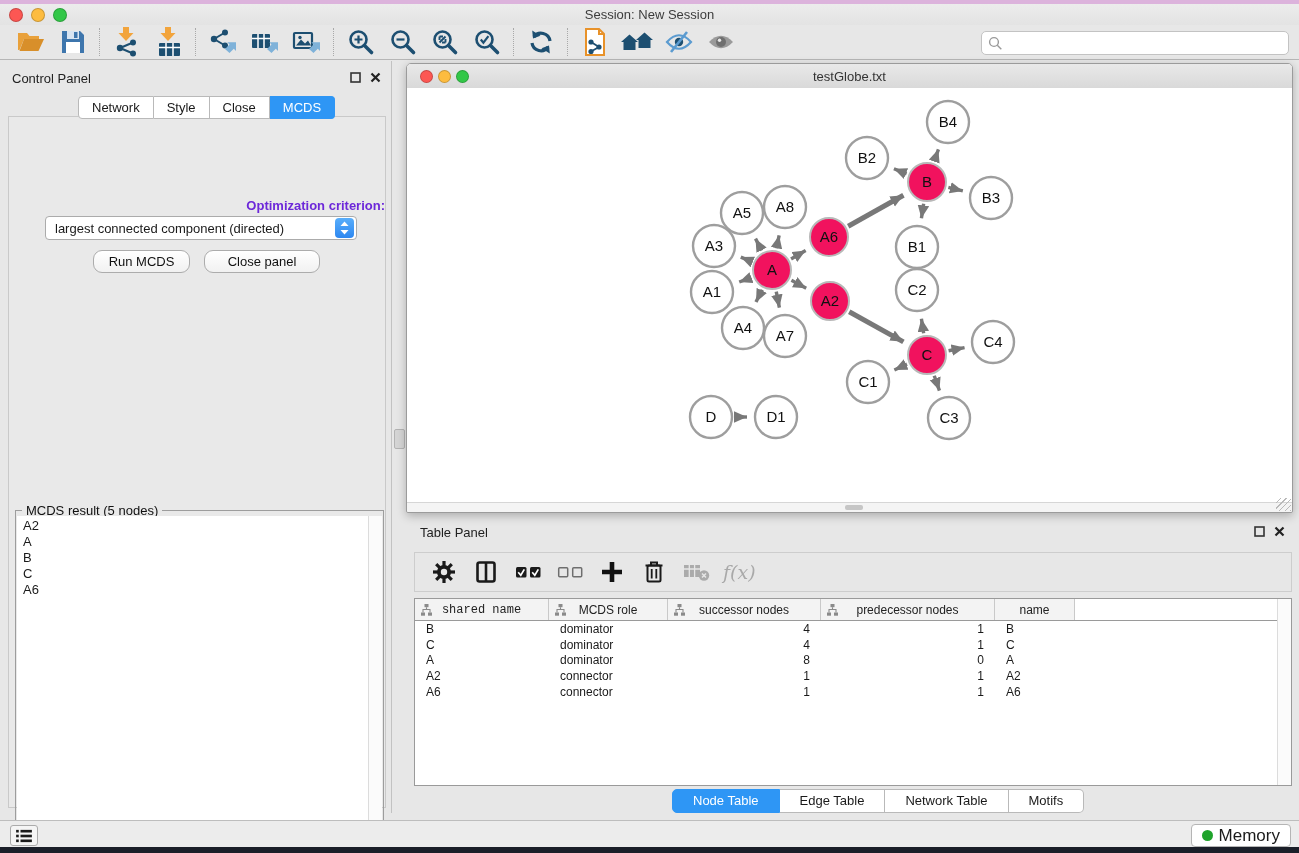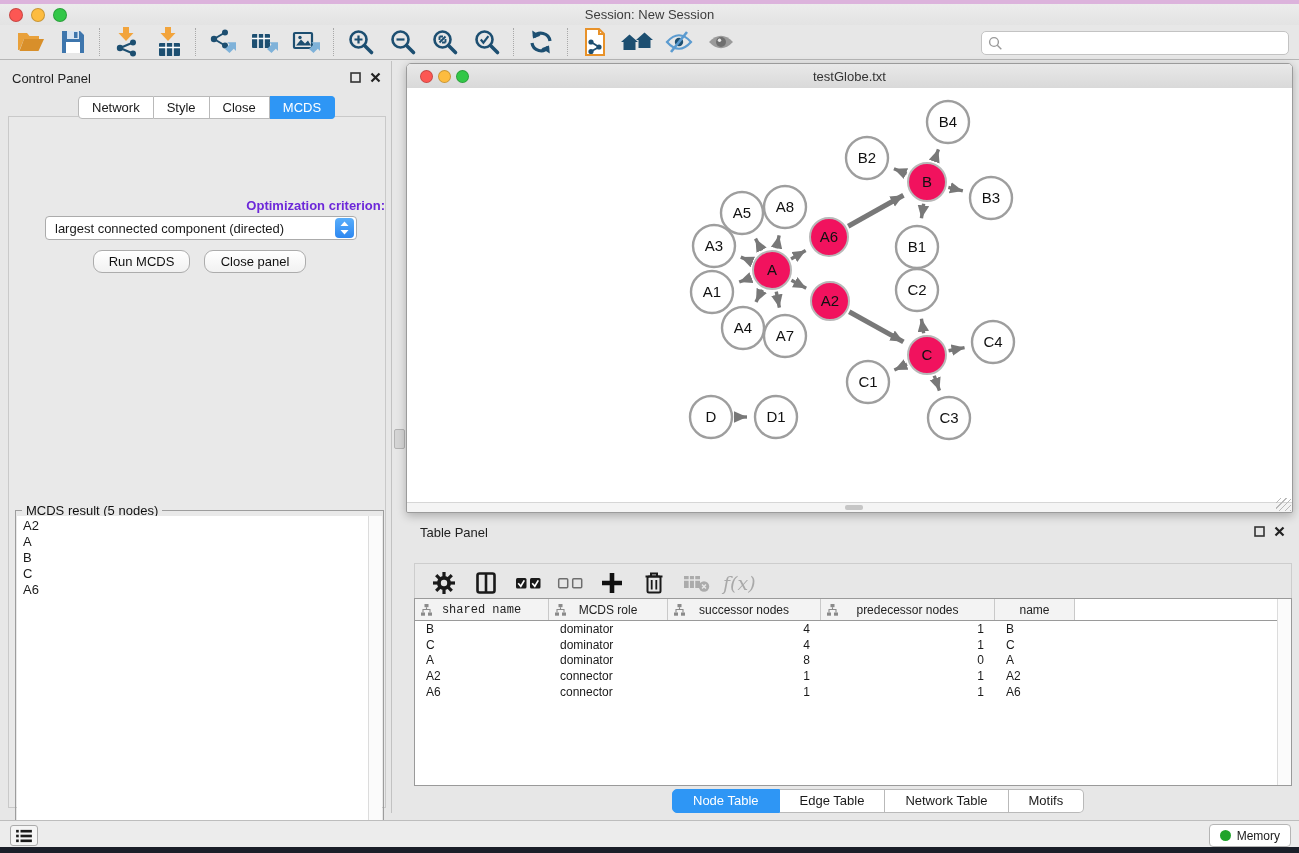--- a/index.html
+++ b/index.html
@@ -52,21 +52,21 @@
                 border-bottom:1px solid #B5B5B5;border-radius:4px 4px 0 0;display:flex;align-items:center;justify-content:center;color:#333}
   .net-lights{position:absolute;left:13px;top:6px;display:flex;gap:5px}
   .net-body{position:absolute;left:0;top:24px;right:0;bottom:9px;background:#fff;overflow:hidden}
   .net-hscroll{position:absolute;left:0;right:0;bottom:0;height:9px;background:#F4F4F4;border-top:1px solid #D6D6D6;border-radius:0 0 2px 2px}
   .net-hthumb{position:absolute;left:438px;top:2px;width:18px;height:5px;background:#C6C6C6;border-radius:2px}
   .grip{position:absolute;right:1px;bottom:1px;width:15px;height:13px;
         background:repeating-linear-gradient(135deg,transparent 0 3px,#B9B9B9 3px 4px)}
   .splitter{left:394px;top:429px;width:9px;height:18px;background:#D5D5D5;border:1px solid #B3B3B3;border-radius:2px}
   
   .table-panel{left:406px;top:518px;width:893px;height:296px}
-  .tp-toolbar{position:absolute;left:8px;top:45px;width:878px;height:40px;border:1px solid #CDCDCD;
+  .tp-toolbar{position:absolute;left:8px;top:34px;width:878px;height:40px;border:1px solid #CDCDCD;
               display:flex;align-items:center;gap:12px;padding-left:14px;box-sizing:border-box}
   .tp-icon{min-width:30px;height:30px;display:flex;align-items:center;justify-content:center;cursor:pointer}
   .fx{font:italic 19px "DejaVu Serif",serif;color:#A9A9A9}
   .tablebox{position:absolute;left:8px;top:80px;width:878px;height:188px;background:#fff;border:1px solid #9a9a9a;
             box-sizing:border-box;display:flex}
   .tbl{flex:1;position:relative}
   .thead{display:flex;height:22px;background:#F3F3F3;border-bottom:1px solid #9a9a9a;box-sizing:border-box}
   .th{display:flex;align-items:center;justify-content:center;position:relative;border-right:1px solid #C9C9C9;
       box-sizing:border-box;font-size:12px;color:#222;gap:5px}
   .th .hicon{position:absolute;left:6px;top:5px}
@@ -77,21 +77,21 @@
   .btabs{position:absolute;left:266px;top:271px;display:flex}
   .btab{background:#fff;border:1px solid #B9B9B9;border-left:none;padding:3px 20px;height:16px;line-height:16px;cursor:pointer}
   .btab:first-child{border-left:1px solid #B9B9B9;border-radius:5px 0 0 5px}
   .btab:last-child{border-radius:0 5px 5px 0}
   .btab.active{background:var(--accent);border-color:var(--accent);color:#fff}
   
   .statusbar{left:0;top:820px;width:1299px;height:27px;background:#ECECEC;border-top:1px solid #BDBDBD;box-sizing:border-box}
   .list-btn{position:absolute;left:10px;top:4px;width:26px;height:19px;background:#F5F5F5;border:1px solid #ABABAB;
             border-radius:3px;display:flex;align-items:center;justify-content:center;cursor:pointer}
   .mem-btn{position:absolute;right:8px;top:3px;height:21px;padding:0 10px;background:#fff;border:1px solid #B5B5B5;
-           border-radius:4px;display:flex;align-items:center;gap:6px;font-size:12px;cursor:pointer}
+           border-radius:4px;display:flex;align-items:center;gap:6px;font-size:17px;cursor:pointer}
   .mem-dot{width:11px;height:11px;border-radius:50%;background:#1FA32B}
   .bottom-strip{left:0;top:847px;width:1299px;height:6px;background:#1A1E28}
   svg{display:block}
 </style>
 </head>
 <body>
 
 <div class="abs top-strip"></div>
 <div class="abs titlebar">
   <div class="lights">
@@ -257,21 +257,21 @@
     <div class="dropdown">
       <span class="dd-text">largest connected component (directed)</span>
       <span class="dd-spin">
         <svg width="11" height="14" viewBox="0 0 11 14">
             <path d="M5.5 0.5L9.5 5h-8z" fill="#FFF"></path>
             <path d="M5.5 13.5L1.5 9h8z" fill="#FFF"></path>
           </svg>
       </span>
     </div>
     <div class="btn" style="left:84px;top:133px;width:97px">Run MCDS</div>
-    <div class="btn" style="left:195px;top:133px;width:102px">Close panel</div>
+    <div class="btn" style="left:195px;top:133px;width:116px">Close panel</div>
     <div class="fieldset">
       <span class="legend">MCDS result (5 nodes)</span>
       <div class="listbox">
         <div class="list-items">
             <div class="list-item">A2</div>
             <div class="list-item">A</div>
             <div class="list-item">B</div>
             <div class="list-item">C</div>
             <div class="list-item">A6</div>
           </div>

